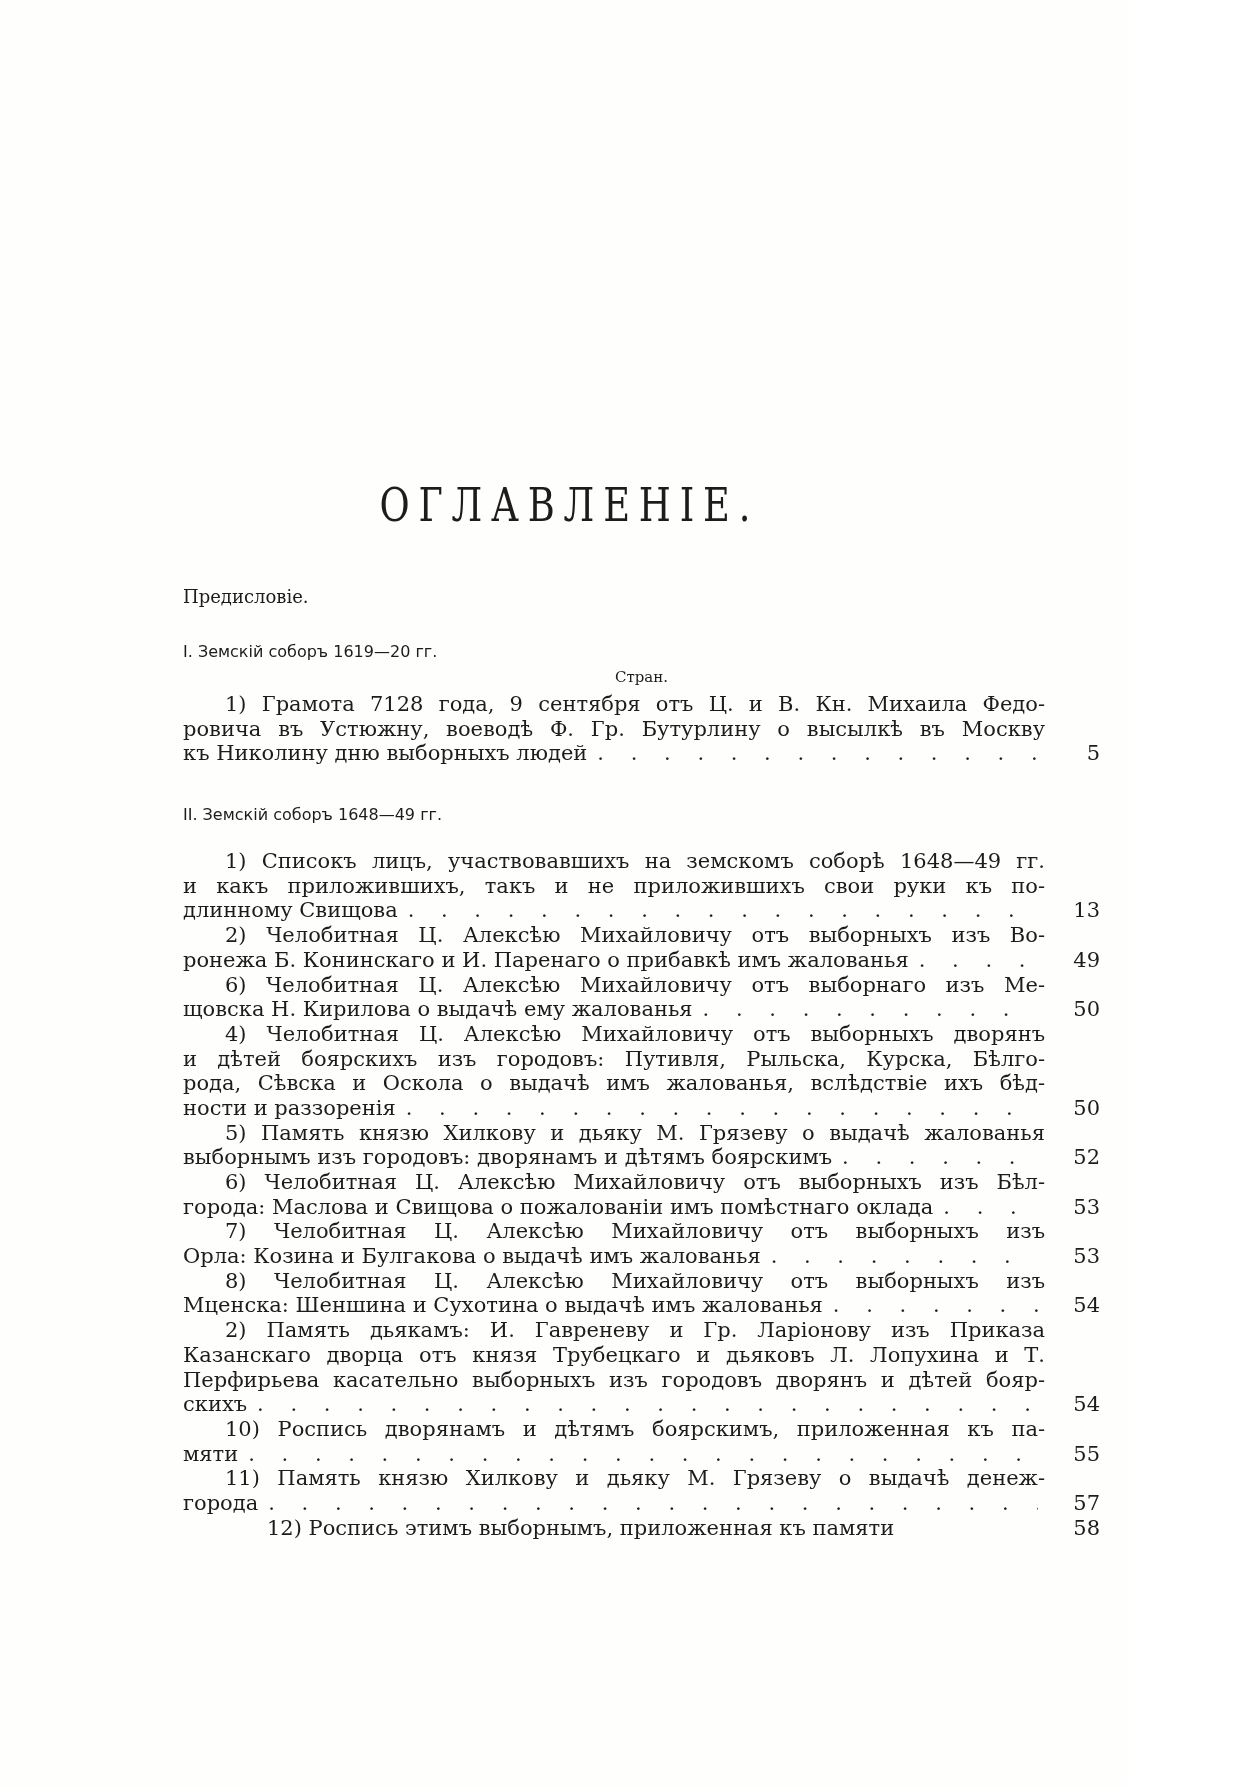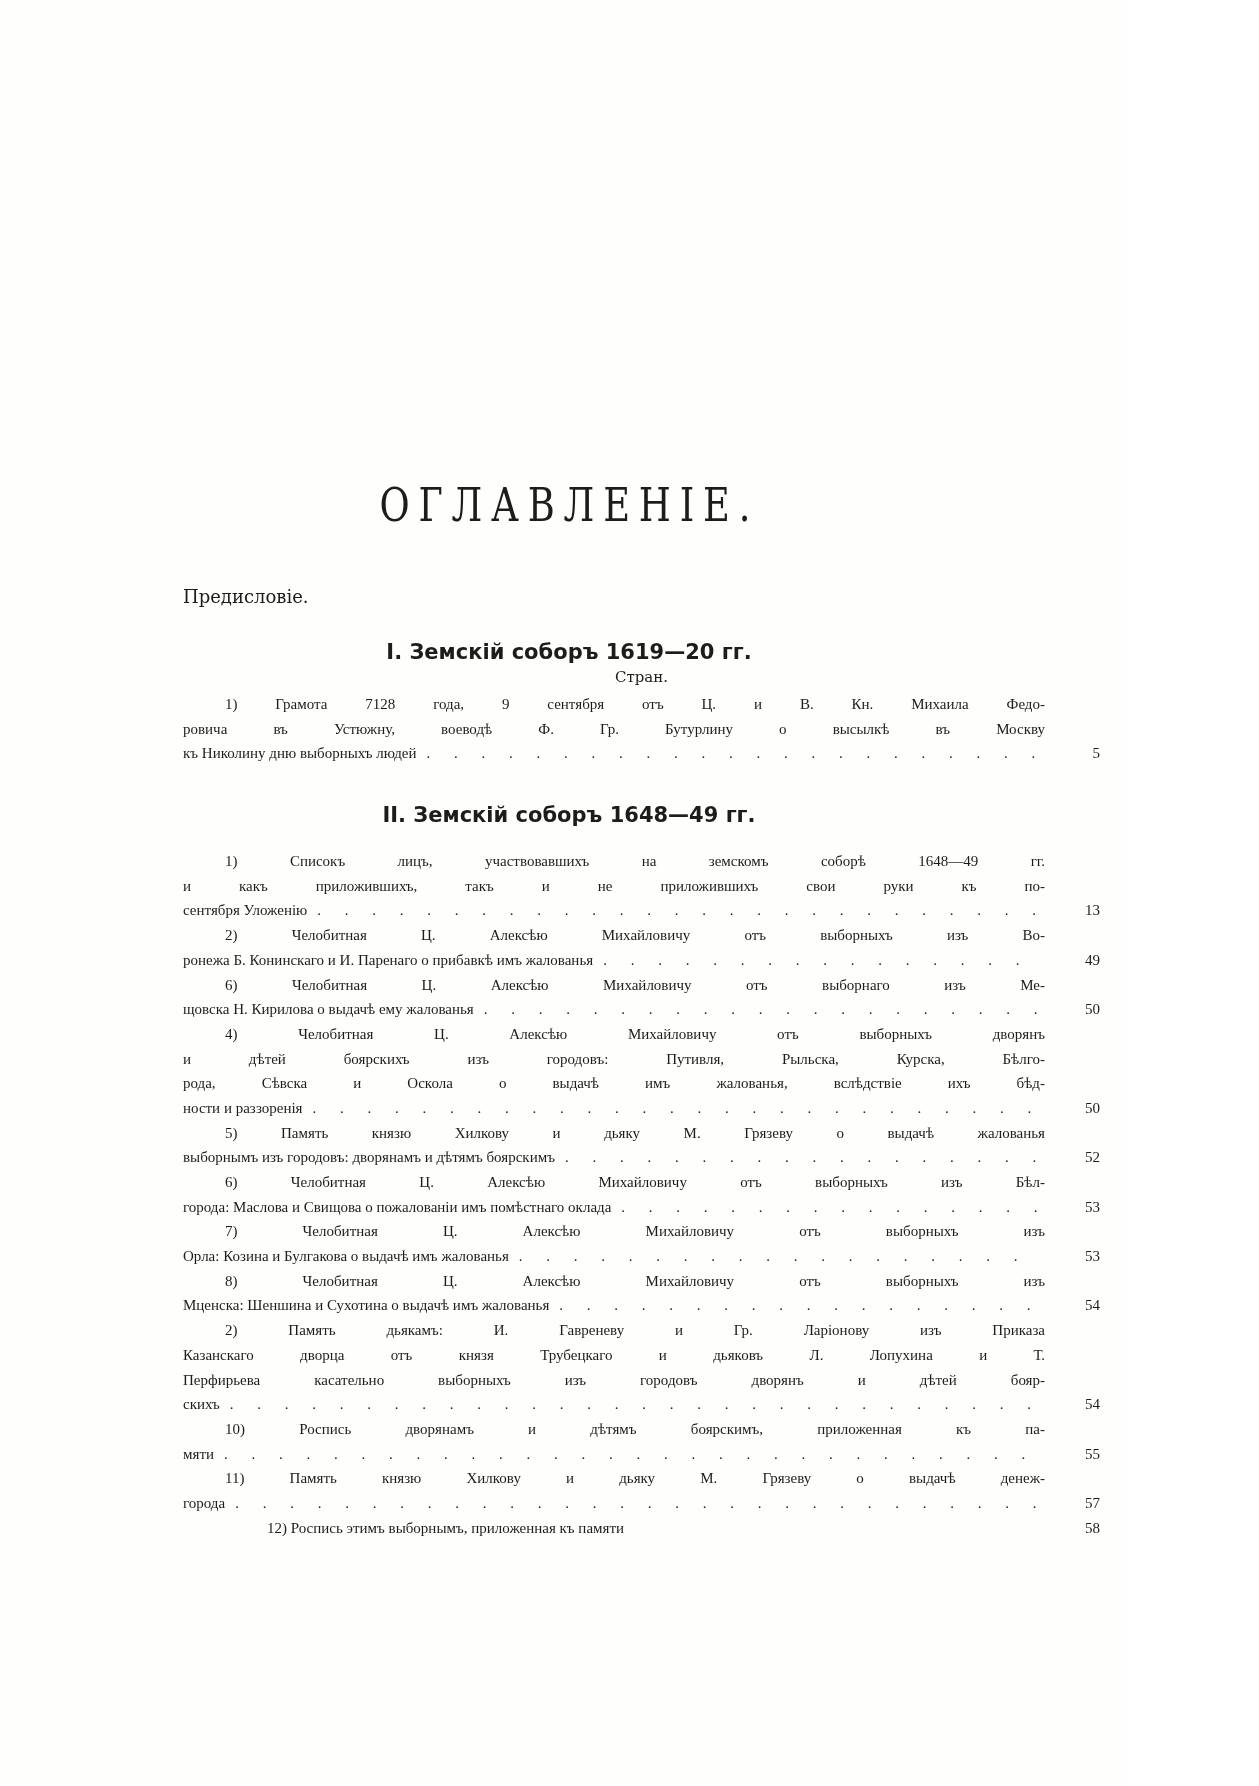--- a/index.html
+++ b/index.html
@@ -33,46 +33,45 @@
     letter-spacing: 11px;
     transform: scaleX(0.80);
     transform-origin: 50% 50%;
   }
   .preface {
     margin-top: 56px;
     font-size: 18px;
     line-height: 26px;
   }
   .heading {
-    text-align: center;
+    text-align: left;
     padding-right: 145px;
     font-family: "DejaVu Sans", "Liberation Sans", sans-serif;
-    font-weight: bold;
-    font-size: 21px;
+    font-weight: normal;
+    font-size: 16px;
     line-height: 26px;
   }
   .section-1 .heading { margin-top: 29px; }
   .section-2 .heading { margin-top: 36px; }
   .stran {
     margin-top: 3px;
     text-align: center;
     font-size: 15px;
     line-height: 19px;
   }
   .section-1 .items { margin-top: 5px; }
   .section-2 .items { margin-top: 21px; }
   .line {
-    font-size: 15px;
+    font-size: 21px;
     line-height: 24.7px;
     height: 24.7px;
     overflow: hidden;
     text-align: justify;
     text-align-last: justify;
     padding-right: 55px; 
-    font-family: Liberation Serif, serif;
   }
   .line.first { text-indent: 42px; }
   .line.last {
     display: flex;
     align-items: flex-end;
     padding-right: 0;
     text-align: left;
     text-align-last: auto;
   }
   .line.last .txt { white-space: nowrap; flex: 0 0 auto; }
@@ -116,21 +115,21 @@
             </div>
           </div>
         </div>
         <div class="section section-2">
           <div class="heading">II. Земскій соборъ 1648—49 гг.</div>
           <div class="items">
             <div class="item">
               <div class="line first">1) Списокъ лицъ, участвовавшихъ на земскомъ соборѣ 1648—49 гг.</div>
               <div class="line">и какъ приложившихъ, такъ и не приложившихъ свои руки къ по-</div>
               <div class="line last">
-                <span class="txt">сентября Уложенію</span>
+                <span class="txt">длинному Свищова</span>
                 <span class="leader">. . . . . . . . . . . . . . . . . . . . . . . . . . . . . . . . . . . . . . . . . . . . . . . . . . . . . . . . . . . . . . . . . . . . . . . . . . . . . . . . </span>
                 <span class="pg">13</span>
               </div>
             </div>
             <div class="item">
               <div class="line first">2) Челобитная Ц. Алексѣю Михайловичу отъ выборныхъ изъ Во-</div>
               <div class="line last">
                 <span class="txt">ронежа Б. Конинскаго и И. Паренаго о прибавкѣ имъ жалованья</span>
                 <span class="leader">. . . . . . . . . . . . . . . . . . . . . . . . . . . . . . . . . . . . . . . . . . . . . . . . . . . . . . . . . . . . . . . . . . . . . . . . . . . . . . . . </span>
                 <span class="pg">49</span>

